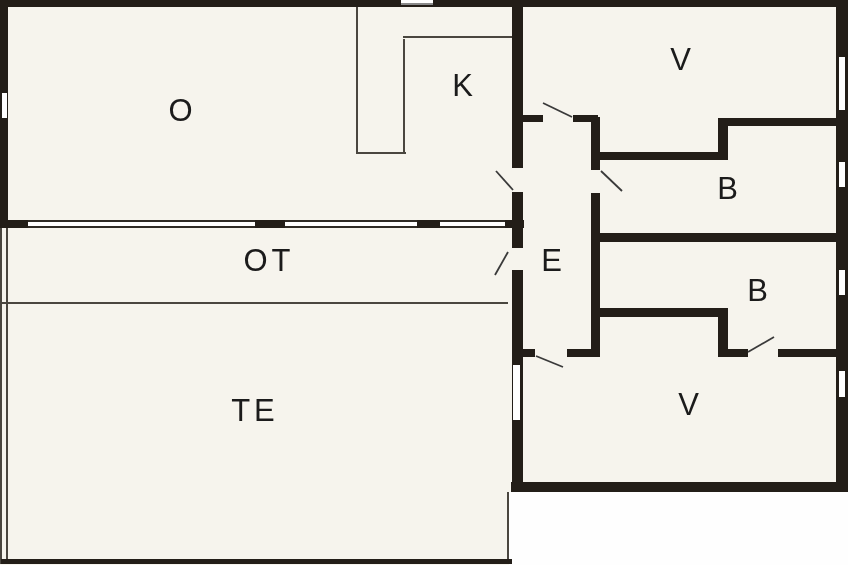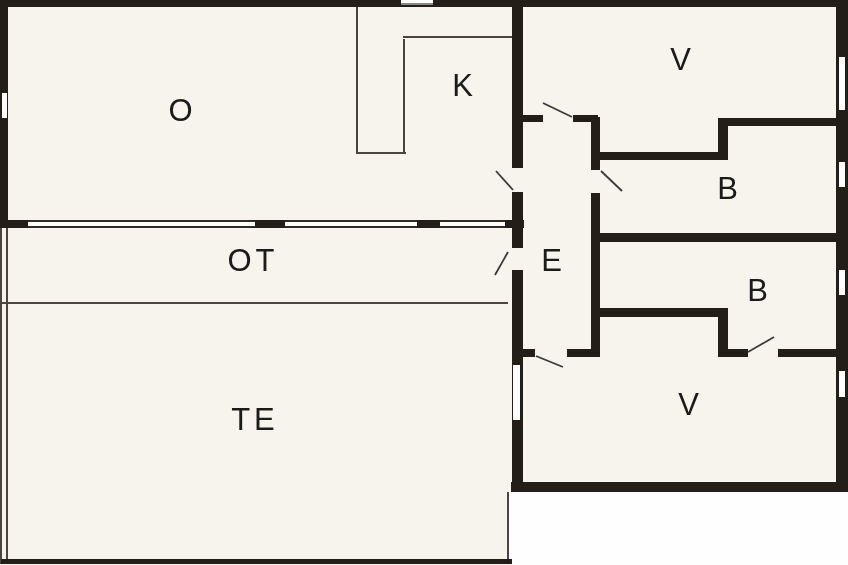--- a/index.html
+++ b/index.html
@@ -108,16 +108,16 @@
     <line x1="748" y1="352" x2="774" y2="337" stroke="#3a3a3a" stroke-width="1.8"></line>
   </svg>
 
   <div class="room-label" style="left:181px;top:111px;">O</div>
   <div class="room-label" style="left:463px;top:86px;">K</div>
   <div class="room-label" style="left:681px;top:60px;">V</div>
   <div class="room-label" style="left:728px;top:189px;">B</div>
   <div class="room-label" style="left:552px;top:261px;">E</div>
   <div class="room-label" style="left:758px;top:291px;">B</div>
   <div class="room-label" style="left:689px;top:405px;">V</div>
-  <div class="room-label wide" style="left:253px;top:261px;">OT</div>
-  <div class="room-label wide" style="left:255px;top:420px;">TE</div>
+  <div class="room-label wide" style="left:269px;top:261px;">OT</div>
+  <div class="room-label wide" style="left:255px;top:411px;">TE</div>
 
 </div>
 
 </body></html>

